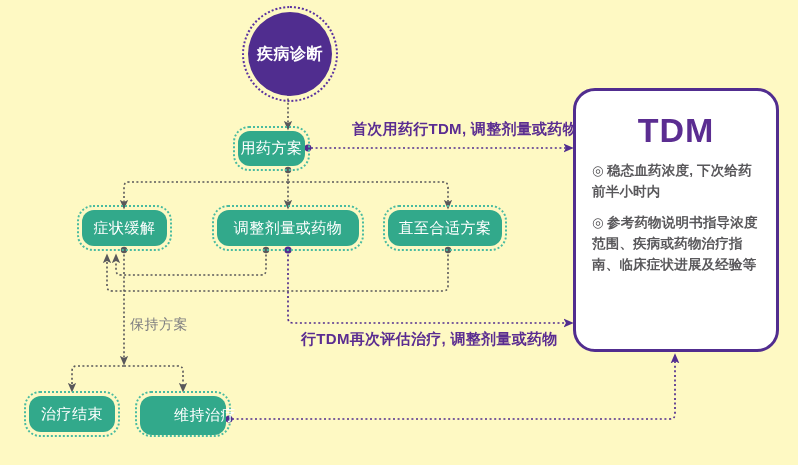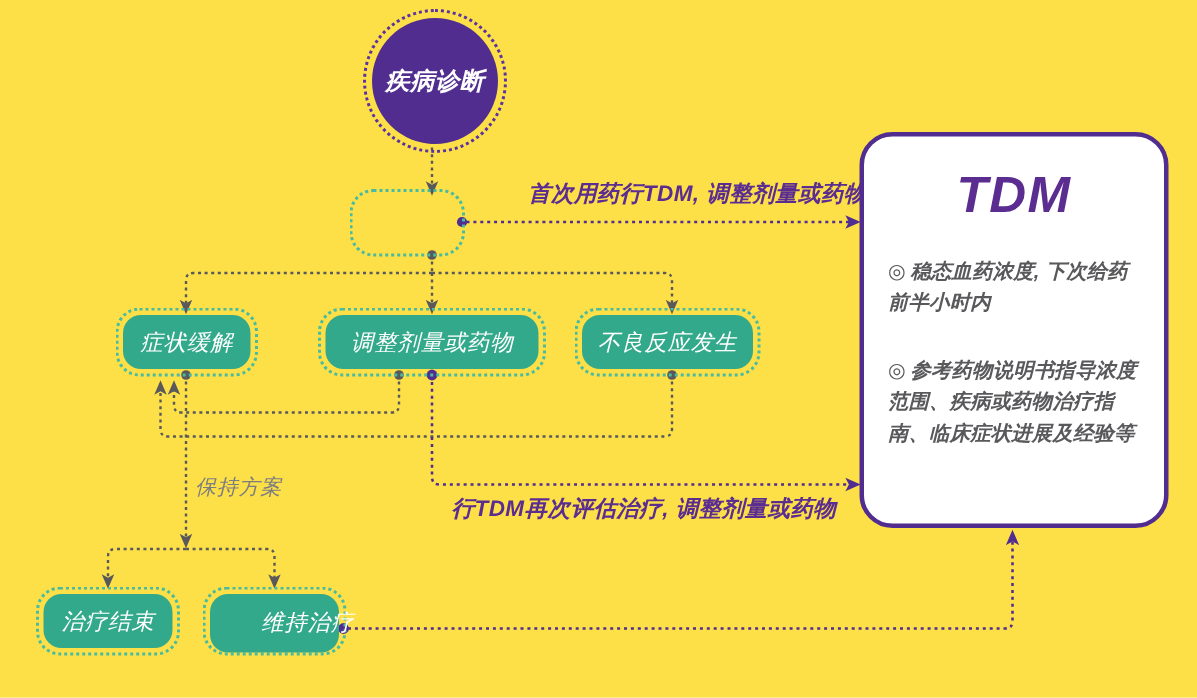--- a/index.html
+++ b/index.html
@@ -11,22 +11,21 @@
     width: 798px;
     height: 465px;
     font-family: "Liberation Sans", "DejaVu Sans", sans-serif;
     overflow: hidden;
     position: relative;
   }
   #stage {
     position: relative;
     width: 798px;
     height: 465px;
-    background: #fde047;
-    font-style: italic;
+    background: #fef9c3;
   }
   #wires {
     position: absolute;
     left: 0; top: 0;
     width: 798px;
     height: 465px;
     pointer-events: none;
   }
 
   
@@ -97,21 +96,20 @@
     line-height: 1;
   }
   .tdm-bullet {
     color: #59585B;
     font-size: 13.5px;
     font-weight: bold;
     line-height: 1.55;
     margin-bottom: 10px;
     text-align: left;
     letter-spacing: 0.2px;
-    margin-top: 24px;
   }
   .tdm-bullet .mark {
     font-weight: normal;
     margin-right: 3px;
   }
 
   
   .edge-label {
     position: absolute;
     color: #5B2D91;
@@ -176,34 +174,37 @@
     <circle cx="229" cy="419" r="3.6" fill="#512D8F"></circle>
     <path d="M232,419 L670,419 Q675,419 675,414 L675,358" stroke="#512D8F" stroke-width="1.7" stroke-dasharray="2,2.6" fill="none" marker-end="url(#arrow-purple)"></path>
   </svg>
 
   <div class="circle-ring" style="left:242px; top:6px; width:96px; height:96px;"></div>
   <div class="circle-node" style="left:248px; top:12px;">
     <span>疾病诊断</span>
   </div>
 
   <div class="pill-ring" style="left:233px; top:126px; width:77px; height:45px;"></div>
+  <div class="pill" style="left:238px; top:131px; width:67px; height:35px;">
+    <span>用药方案</span>
+  </div>
 
   <div class="pill-ring" style="left:77px; top:205px; width:95px; height:46px;"></div>
   <div class="pill" style="left:82px; top:210px; width:85px; height:36px;">
     <span>症状缓解</span>
   </div>
 
   <div class="pill-ring" style="left:212px; top:205px; width:152px; height:46px;"></div>
   <div class="pill" style="left:217px; top:210px; width:142px; height:36px;">
     <span>调整剂量或药物</span>
   </div>
 
   <div class="pill-ring" style="left:383px; top:205px; width:124px; height:46px;"></div>
   <div class="pill" style="left:388px; top:210px; width:114px; height:36px;">
-    <span>不良反应发生</span>
+    <span>直至合适方案</span>
   </div>
 
   <div class="pill-ring" style="left:24px; top:391px; width:96px; height:46px;"></div>
   <div class="pill" style="left:29px; top:396px; width:86px; height:36px;">
     <span>治疗结束</span>
   </div>
 
   <div class="pill-ring" style="left:135px; top:391px; width:96px; height:46px;"></div>
   <div class="pill" style="left:140px; top:396px; width:86px; height:39px;padding-left:44px;">
     <span>维持治疗</span>

